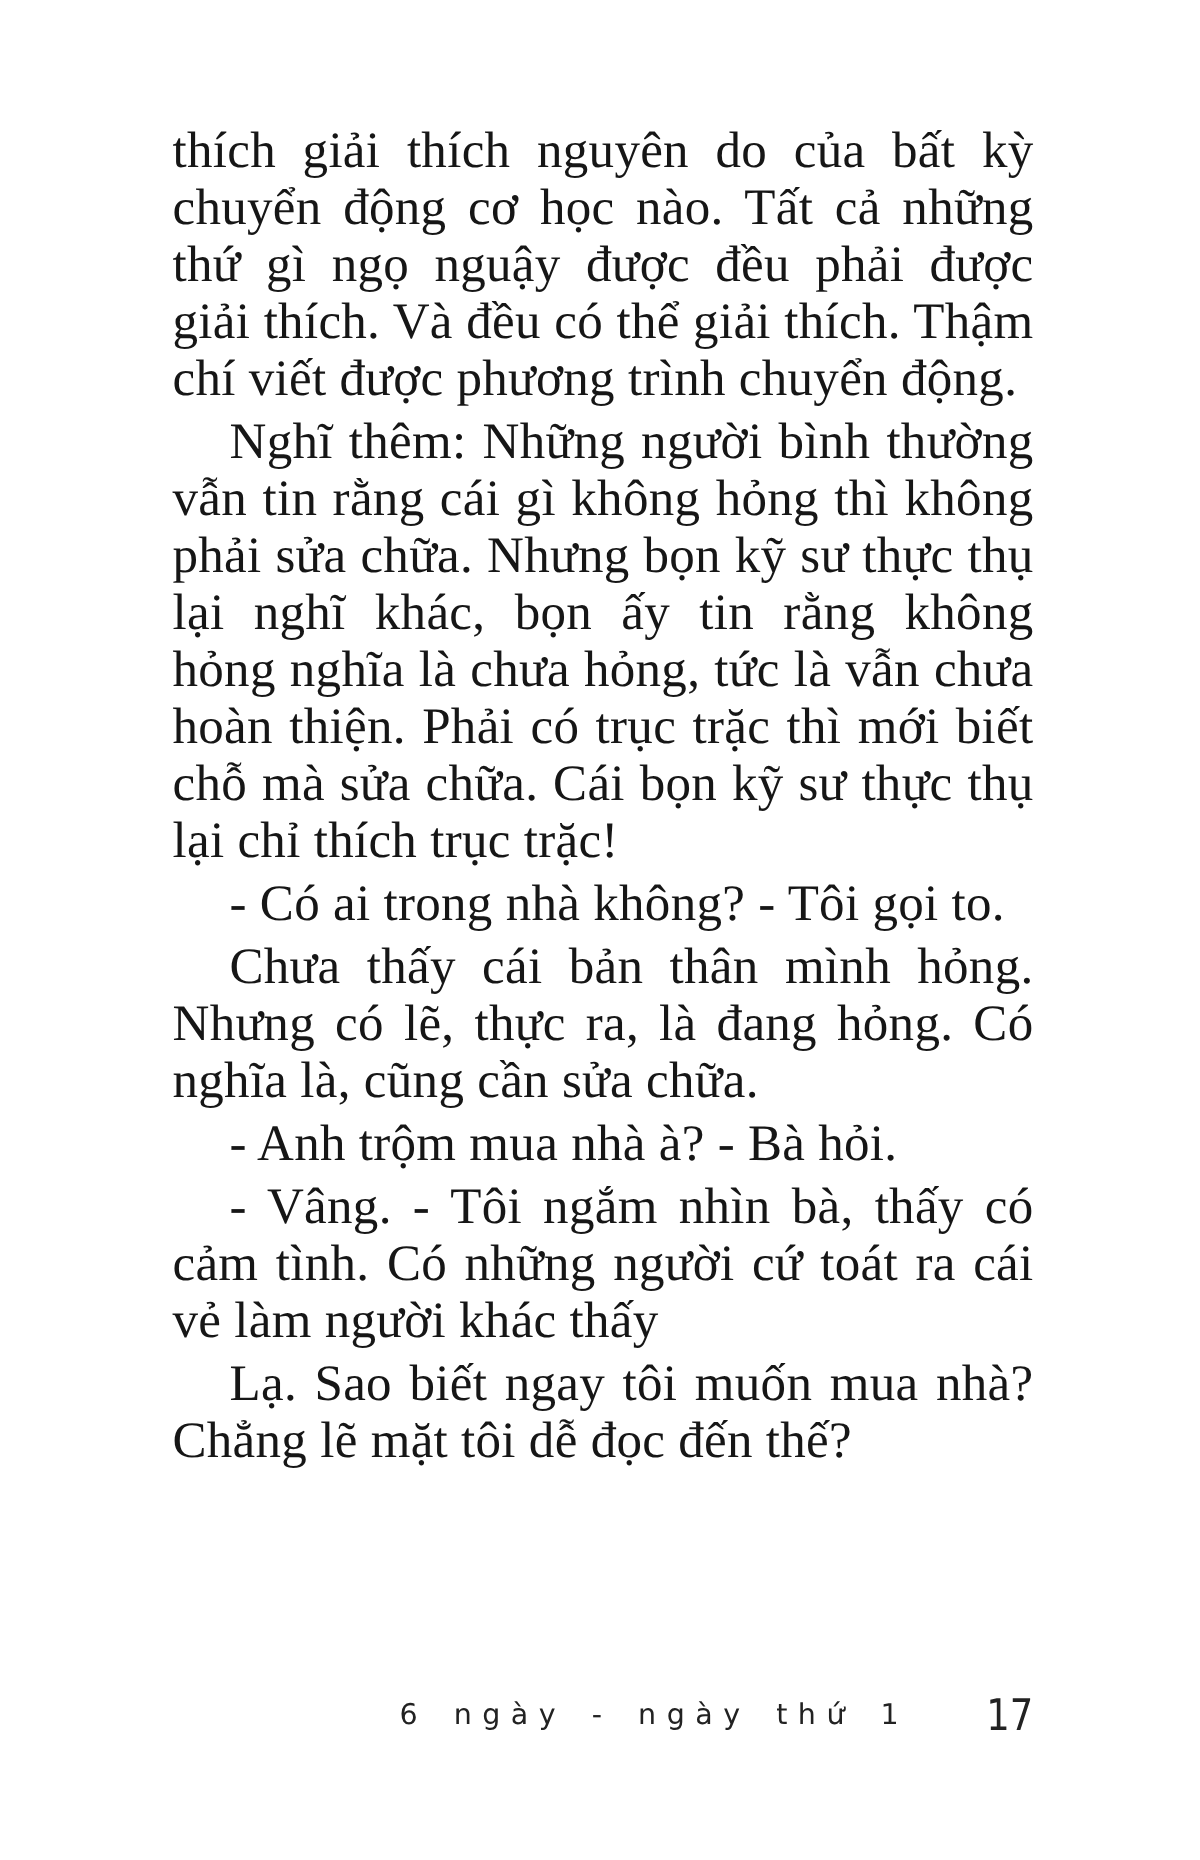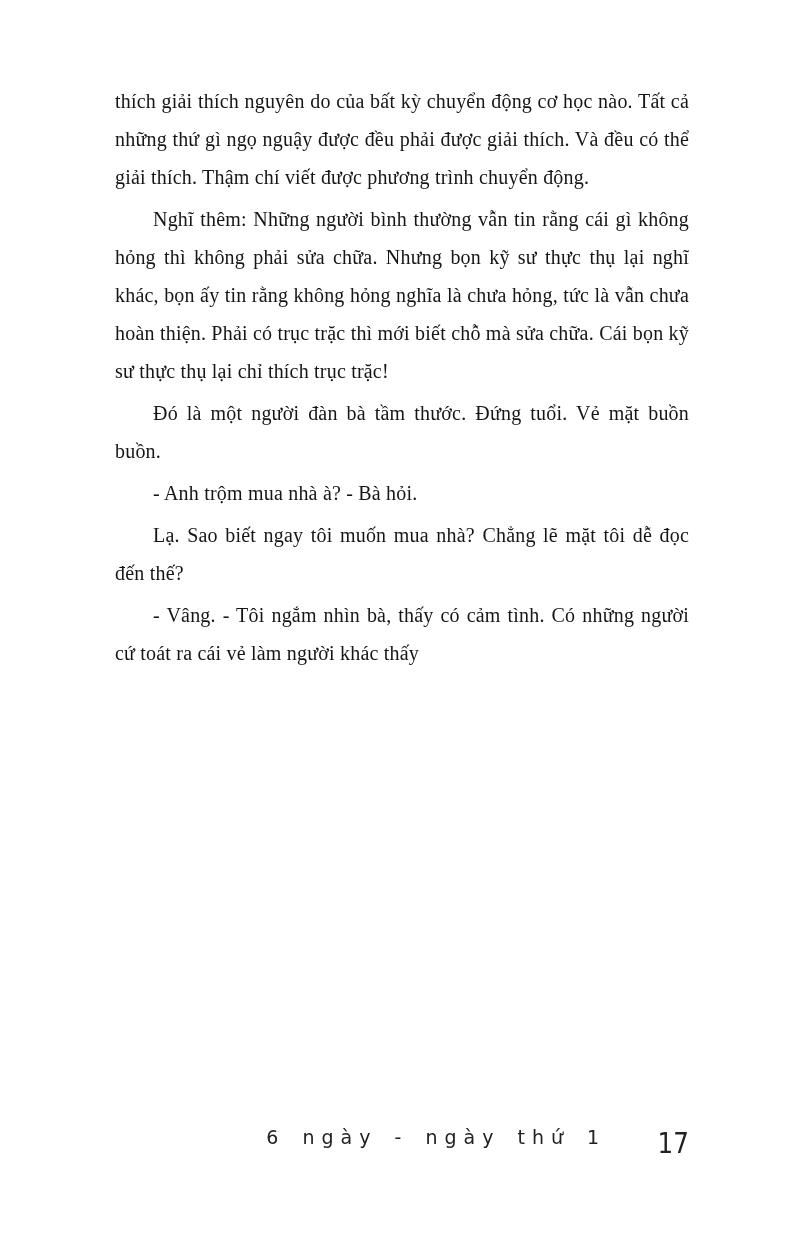--- a/index.html
+++ b/index.html
@@ -17,39 +17,39 @@
     color: #161616;
   }
   .text-block {
     position: absolute;
     left: 115px;
     top: 82px;
     width: 574px;
   }
   .para {
     margin: 0 0 4px 0;
-    font-size: 20px;
+    font-size: 34px;
     line-height: 38px;
     text-align: justify;
     text-indent: 38px;
     letter-spacing: 0.2px;
   }
   .para.noindent {
     text-indent: 0;
   }
   .para.italic {
   }
   .footer {
     position: absolute;
     left: 115px;
     top: 1126px;
     width: 574px;
     display: flex;
     justify-content: flex-end;
-    align-items: flex-start;
+    align-items: center;
     gap: 46px;
     font-family: "DejaVu Sans", sans-serif;
   }
   .running-title {
     font-size: 19px;
     font-weight: 500;
     letter-spacing: 7px;
     word-spacing: 4px;
     color: #222222;
     white-space: nowrap;
@@ -63,24 +63,25 @@
   }
 </style>
 </head>
 <body>
 
 <div class="page">
 
   <div class="text-block">
     <p class="para noindent">thích giải thích nguyên do của bất kỳ chuyển động cơ học nào. Tất cả những thứ gì ngọ nguậy được đều phải được giải thích. Và đều có thể giải thích. Thậm chí viết được phương trình chuyển động.</p>
     <p class="para italic">Nghĩ thêm: Những người bình thường vẫn tin rằng cái gì không hỏng thì không phải sửa chữa. Nhưng bọn kỹ sư thực thụ lại nghĩ khác, bọn ấy tin rằng không hỏng nghĩa là chưa hỏng, tức là vẫn chưa hoàn thiện. Phải có trục trặc thì mới biết chỗ mà sửa chữa. Cái bọn kỹ sư thực thụ lại chỉ thích trục trặc!</p>
-    <p class="para">Đó là một người đàn bà tầm thước. Đứng tuổi. Vẻ mặt buồn buồn.</p>
+    <p class="para">- Có ai trong nhà không? - Tôi gọi to.</p>
+    <p class="para italic">Chưa thấy cái bản thân mình hỏng. Nhưng có lẽ, thực ra, là đang hỏng. Có nghĩa là, cũng cần sửa chữa.</p>
     <p class="para">- Anh trộm mua nhà à? - Bà hỏi.</p>
+    <p class="para">- Vâng. - Tôi ngắm nhìn bà, thấy có cảm tình. Có những người cứ toát ra cái vẻ làm người khác thấy</p>
     <p class="para">Lạ. Sao biết ngay tôi muốn mua nhà? Chẳng lẽ mặt tôi dễ đọc đến thế?</p>
-    <p class="para">- Vâng. - Tôi ngắm nhìn bà, thấy có cảm tình. Có những người cứ toát ra cái vẻ làm người khác thấy</p>
   </div>
 
   <div class="footer">
     <span class="running-title">6 ngày - ngày thứ 1</span>
     <span class="page-number">17</span>
   </div>
 
 </div>
 
 </body></html>

